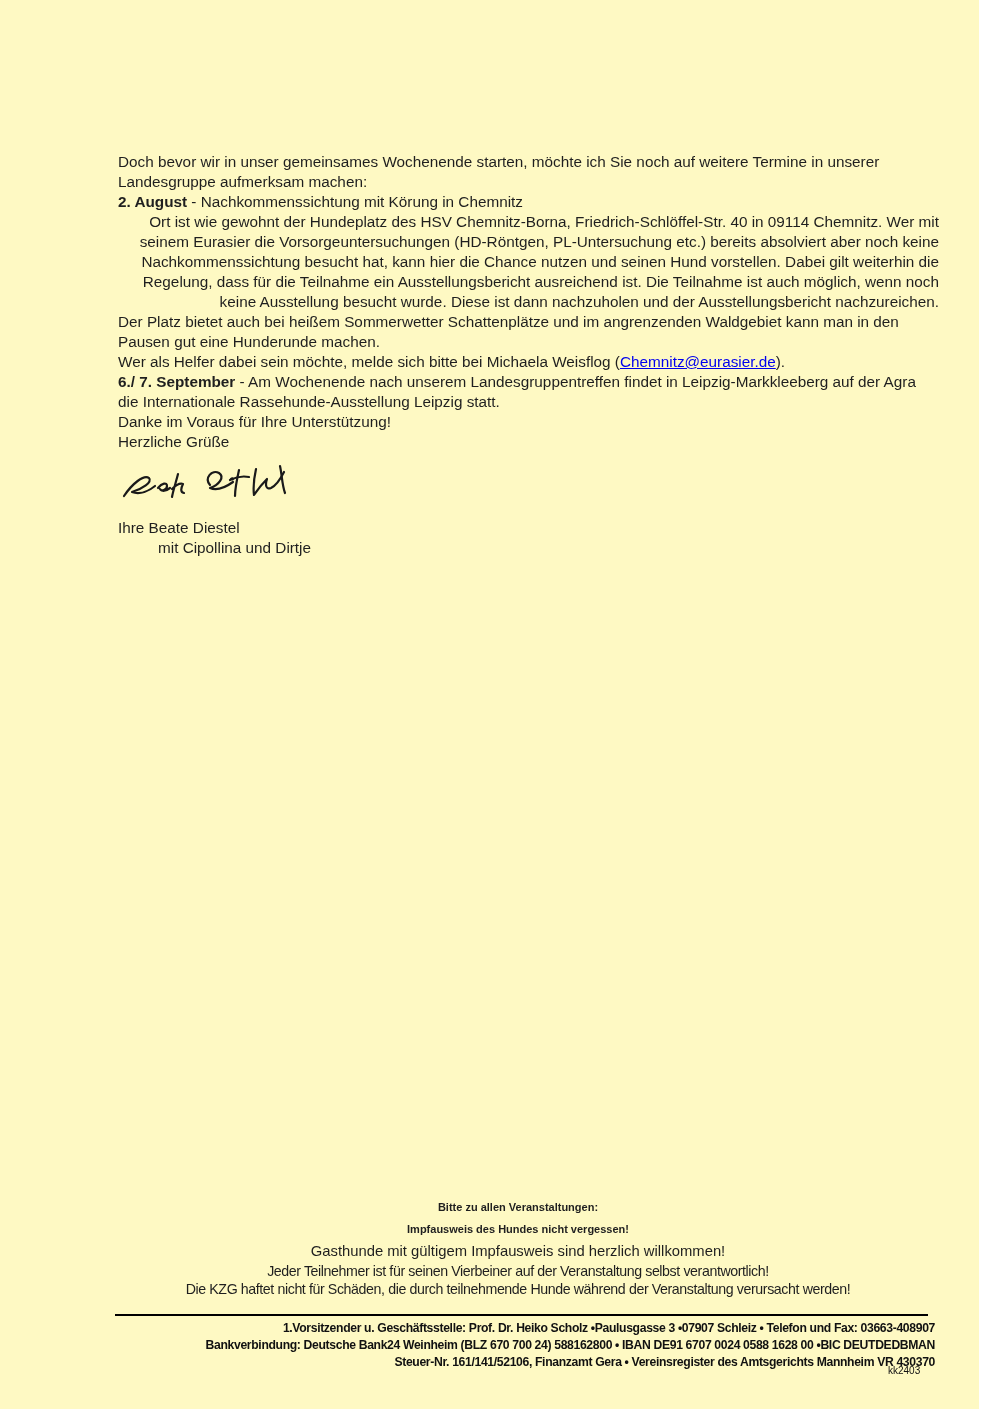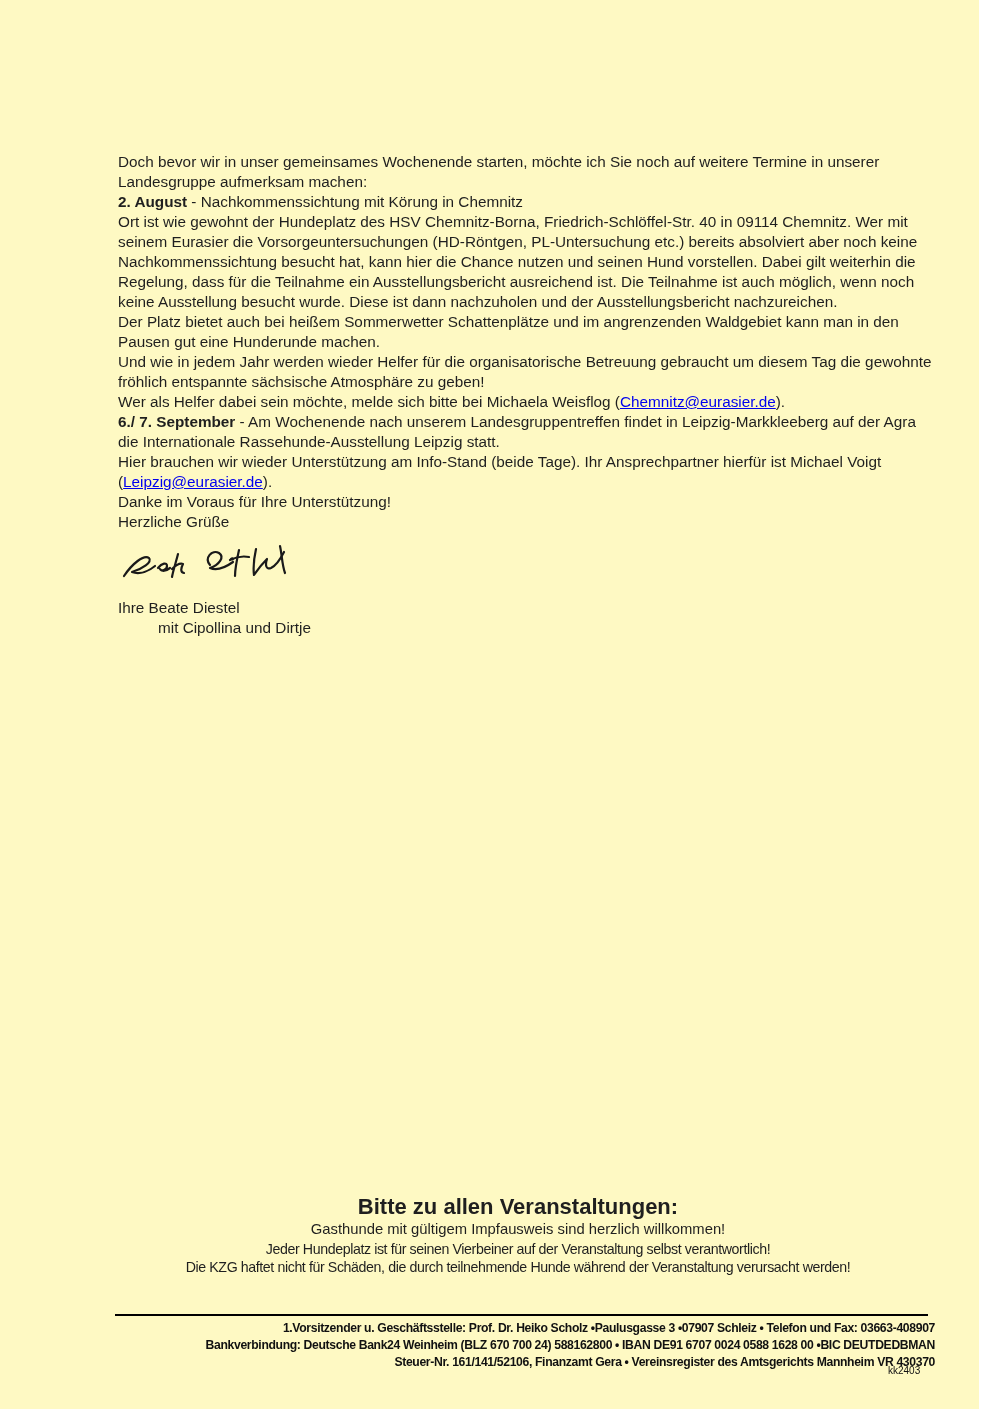--- a/index.html
+++ b/index.html
@@ -6,32 +6,32 @@
   .page {
     position:relative; width:979px; height:1409px; background:#fef9c3;
     font-family:"Liberation Sans", sans-serif; color:#1f1f1f; overflow:hidden;
   }
   .content {
     position:absolute; left:118px; top:152px; width:821px;
     font-size:15.3px; line-height:20px;
   }
   .content p { margin:0; }
   .mt-heading { margin-top:13px; }
-  .mt-body { margin-top:7px; }
+  .mt-body { margin-top:7px;text-align:right; }
   .bold { font-weight:bold; }
   a.mail-link { color:#0000EE; text-decoration:underline; cursor:pointer; }
   .thanks { margin-top:33px; }
   .closing { margin-top:123px; }
   .signature { margin-top:6px; height:60px; }
   .sig-dogs { margin-top:18px; padding-left:40px; }
 
   .notice {
     position:absolute; left:88px; top:1196px; width:860px; text-align:center;
   }
-  .notice-bold { font-weight:bold; font-size:22px; line-height:22px; }
+  .notice-bold { font-weight:bold; font-size:11px; line-height:22px; }
   .notice-reg { font-size:14.8px; line-height:23px;text-align:center; }
   .notice-cond { font-size:14.2px; line-height:17.5px; letter-spacing:-0.4px; }
 
   .footer-rule {
     position:absolute; left:115px; top:1314px; width:813px; height:0;
     border-top:2px solid #000;
   }
   .footer {
     position:absolute; left:108px; top:1320px; width:827px; text-align:right;
     font-weight:bold; font-size:12.2px; line-height:16.8px; letter-spacing:-0.35px;
@@ -49,27 +49,25 @@
   <div class="content">
 
     <p>Doch bevor wir in unser gemeinsames Wochenende starten, möchte ich Sie noch auf weitere Termine in unserer Landesgruppe aufmerksam machen:</p>
 
     <p class="mt-heading"><span class="bold">2. August</span><span> - Nachkommenssichtung mit Körung in Chemnitz</span></p>
 
     <p class="mt-body">Ort ist wie gewohnt der Hundeplatz des HSV Chemnitz-Borna, Friedrich-Schlöffel-Str. 40 in 09114 Chemnitz. Wer mit seinem Eurasier die Vorsorgeuntersuchungen (HD-Röntgen, PL-Untersuchung etc.) bereits absolviert aber noch keine Nachkommenssichtung besucht hat, kann hier die Chance nutzen und seinen Hund vorstellen. Dabei gilt weiterhin die Regelung, dass für die Teilnahme ein Ausstellungsbericht ausreichend ist. Die Teilnahme ist auch möglich, wenn noch keine Ausstellung besucht wurde. Diese ist dann nachzuholen und der Ausstellungsbericht nachzureichen.</p>
 
     <p>Der Platz bietet auch bei heißem Sommerwetter Schattenplätze und im angrenzenden Waldgebiet kann man in den Pausen gut eine Hunderunde machen.</p>
 
-    <p>Und wie in jedem Jahr werden wieder Helfer für die organisatorische Betreuung gebraucht um diesem Tag die gewohnte fröhlich entspannte sächsische Atmosphäre zu geben!</p>
 
     <p><span>Wer als Helfer dabei sein möchte, melde sich bitte bei Michaela Weisflog (</span><a class="mail-link">Chemnitz@eurasier.de</a><span>).</span></p>
 
     <p class="mt-heading"><span class="bold">6./ 7. September</span><span> - Am Wochenende nach unserem Landesgruppentreffen findet in Leipzig-Markkleeberg auf der Agra die Internationale Rassehunde-Ausstellung Leipzig statt.</span></p>
 
-    <p><span>Hier brauchen wir wieder Unterstützung am Info-Stand (beide Tage). Ihr Ansprechpartner hierfür ist Michael Voigt (</span><a class="mail-link">Leipzig@eurasier.de</a><span>).</span></p>
 
 
     <p class="thanks">Danke im Voraus für Ihre Unterstützung!</p>
 
     <p class="closing">Herzliche Grüße</p>
 
     <div class="signature">
       <svg viewBox="0 0 190 58" width="190" height="58">
         <g fill="none" stroke="#1a1a1a" stroke-width="2.2" stroke-linecap="round" stroke-linejoin="round">
           <path d="M6,38 C14,26 26,16 31,20 C35,24 24,31 14,34 C22,37 31,33 37,28"></path>
@@ -86,22 +84,23 @@
     </div>
 
     <p>Ihre Beate Diestel</p>
 
     <p class="sig-dogs">mit Cipollina und Dirtje</p>
 
   </div>
 
   <div class="notice">
     <div class="notice-bold">Bitte zu allen Veranstaltungen:</div>
+    <div class="notice-bold">Impfausweis des Hundes nicht vergessen!</div>
     <div class="notice-reg">Gasthunde mit gültigem Impfausweis sind herzlich willkommen!</div>
-    <div class="notice-cond">Jeder Hundeplatz ist für seinen Vierbeiner auf der Veranstaltung selbst verantwortlich!</div>
+    <div class="notice-cond">Jeder Teilnehmer ist für seinen Vierbeiner auf der Veranstaltung selbst verantwortlich!</div>
     <div class="notice-cond">Die KZG haftet nicht für Schäden, die durch teilnehmende Hunde während der Veranstaltung verursacht werden!</div>
   </div>
 
   <div class="footer-rule"></div>
 
   <div class="footer">
     <div>1.Vorsitzender u. Geschäftsstelle: Prof. Dr. Heiko Scholz  •Paulusgasse 3  •07907 Schleiz  • Telefon und Fax: 03663-408907</div>
     <div>Bankverbindung: Deutsche Bank24 Weinheim (BLZ 670 700 24) 588162800  • IBAN DE91 6707 0024 0588 1628 00  •BIC DEUTDEDBMAN</div>
     <div>Steuer-Nr. 161/141/52106, Finanzamt Gera  • Vereinsregister des Amtsgerichts Mannheim VR 430370</div>
   </div>

